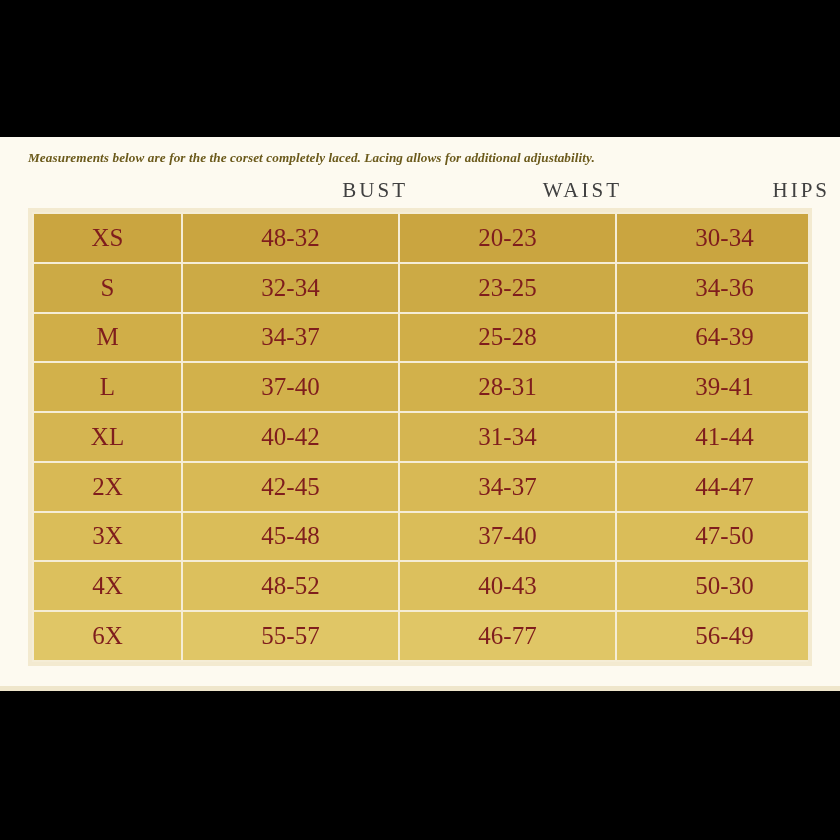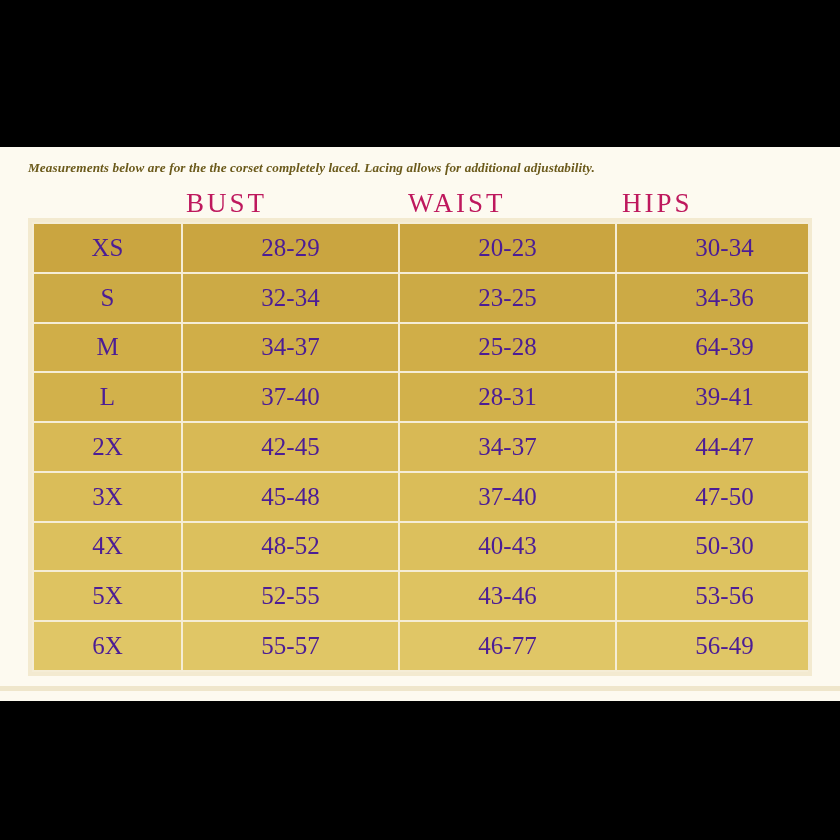--- a/index.html
+++ b/index.html
@@ -17,21 +17,21 @@
     position: absolute;
     left: 0;
     top: 0;
     width: 840px;
     height: 840px;
     background: #000000;
   }
   .sheet {
     position: absolute;
     left: 0;
-    top: 147px;
+    top: 137px;
     width: 840px;
     height: 554px;
     background: #fdfaf0;
     box-sizing: border-box;
     text-decoration: underline;
   }
   .sheet-inner {
     position: absolute;
     left: 10px;
     top: 5px;
@@ -54,24 +54,24 @@
     position: absolute;
     left: 18px;
     top: 36px;
     width: 784px;
     height: 28px;
   }
   .col-head {
     position: absolute;
     top: 0;
     font-family: "Liberation Serif", serif;
-    font-size: 27px;
-    color: #be185d;
+    font-size: 21px;
+    color: #404040;
     letter-spacing: 3px;
-    text-align: left;
+    text-align: right;
   }
   .col-head.bust  { left: 158px;  width: 222px; }
   .col-head.waist { left: 380px;  width: 214px; }
   .col-head.hips  { left: 594px;  width: 208px; }
 
   .table-frame {
     position: absolute;
     left: 18px;
     top: 66px;
     width: 784px;
@@ -86,21 +86,21 @@
     height: 100%;
     border-collapse: collapse;
     table-layout: fixed;
   }
   table.size-table td {
     border: 2px solid #f5edd6;
     text-align: center;
     vertical-align: middle;
     font-family: "Liberation Serif", serif;
     font-size: 25px;
-    color: #4c1d95;
+    color: #7f1d1d;
     background-clip: padding-box;
   }
   table.size-table td.size-cell {
     width: 145px;
   }
   table.size-table td.val-cell {
     width: 213px;
   }
   
   tr.r0 td { background: #caa540; }
@@ -136,21 +136,21 @@
         <div class="col-head bust">BUST</div>
         <div class="col-head hips">HIPS</div>
         <div class="col-head waist">WAIST</div>
       </div>
 
       <div class="table-frame">
         <table class="size-table">
           <tbody>
             <tr class="r0">
               <td class="size-cell">XS</td>
-              <td class="val-cell">28-29</td>
+              <td class="val-cell">48-32</td>
               <td class="val-cell">20-23</td>
               <td class="val-cell">30-34</td>
             </tr>
             <tr class="r1">
               <td class="size-cell">S</td>
               <td class="val-cell">32-34</td>
               <td class="val-cell">23-25</td>
               <td class="val-cell">34-36</td>
             </tr>
             <tr class="r2">
@@ -158,44 +158,44 @@
               <td class="val-cell">34-37</td>
               <td class="val-cell">25-28</td>
               <td class="val-cell">64-39</td>
             </tr>
             <tr class="r3">
               <td class="size-cell">L</td>
               <td class="val-cell">37-40</td>
               <td class="val-cell">28-31</td>
               <td class="val-cell">39-41</td>
             </tr>
+            <tr class="r4">
+              <td class="size-cell">XL</td>
+              <td class="val-cell">40-42</td>
+              <td class="val-cell">31-34</td>
+              <td class="val-cell">41-44</td>
+            </tr>
             <tr class="r5">
               <td class="size-cell">2X</td>
               <td class="val-cell">42-45</td>
               <td class="val-cell">34-37</td>
               <td class="val-cell">44-47</td>
             </tr>
             <tr class="r6">
               <td class="size-cell">3X</td>
               <td class="val-cell">45-48</td>
               <td class="val-cell">37-40</td>
               <td class="val-cell">47-50</td>
             </tr>
             <tr class="r7">
               <td class="size-cell">4X</td>
               <td class="val-cell">48-52</td>
               <td class="val-cell">40-43</td>
               <td class="val-cell">50-30</td>
             </tr>
-            <tr class="r8">
-              <td class="size-cell">5X</td>
-              <td class="val-cell">52-55</td>
-              <td class="val-cell">43-46</td>
-              <td class="val-cell">53-56</td>
-            </tr>
             <tr class="r9">
               <td class="size-cell">6X</td>
               <td class="val-cell">55-57</td>
               <td class="val-cell">46-77</td>
               <td class="val-cell">56-49</td>
             </tr>
           </tbody>
         </table>
       </div>
 

